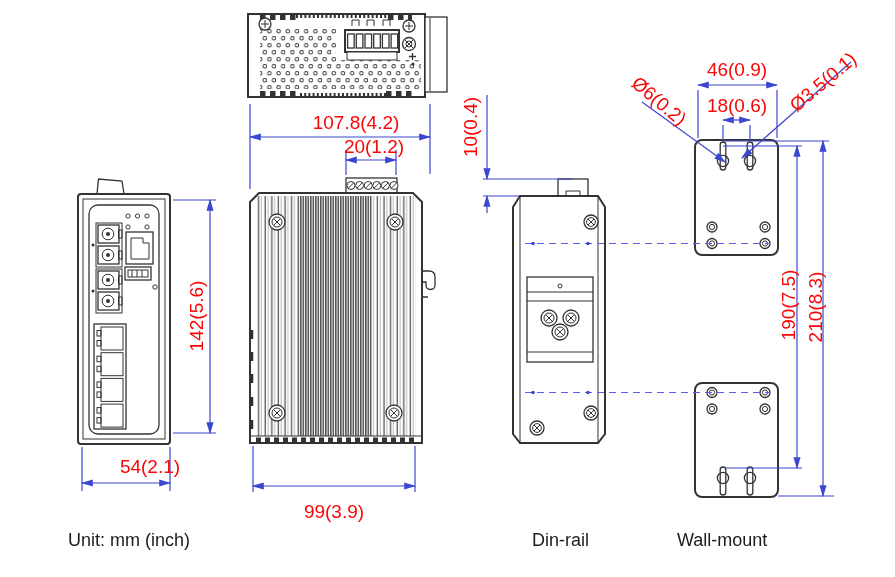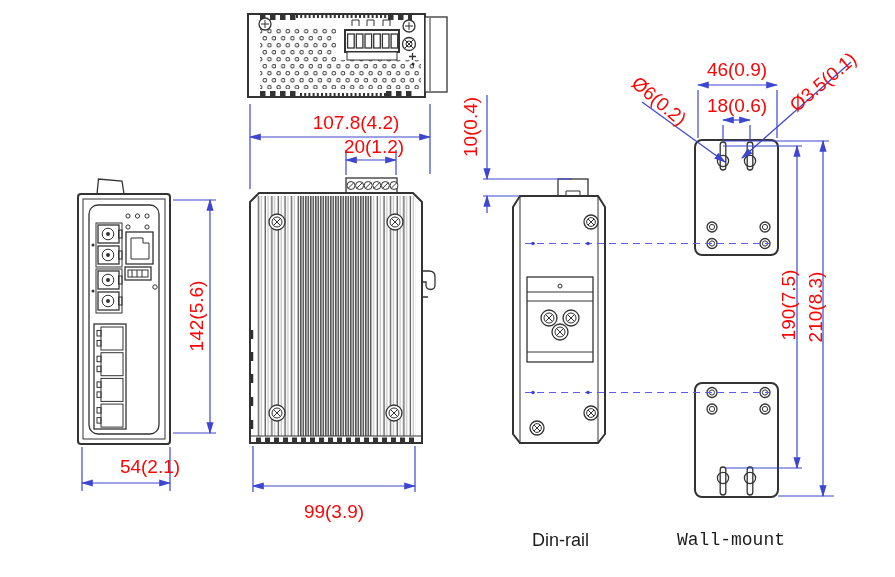--- a/index.html
+++ b/index.html
@@ -326,16 +326,17 @@
 <div class="dimlabel" style="left:126px;top:466px;margin-left:24px;">54(2.1)</div>
 <div class="dimlabel" style="left:334px;top:485px;margin-top:26px;">99(3.9)</div>
 <div class="dimlabel rot-ccw" style="left:470px;top:127px;">10(0.4)</div>
 <div class="dimlabel" style="left:737px;top:69px;">46(0.9)</div>
 <div class="dimlabel" style="left:737px;top:105px;">18(0.6)</div>
 <div class="dimlabel rot-d6" style="left:659px;top:101px;">Ø6(0.2)</div>
 <div class="dimlabel rot-d35" style="left:823px;top:82px;">Ø3.5(0.1)</div>
 <div class="dimlabel rot-ccw" style="left:788px;top:305px;">190(7.5)</div>
 <div class="dimlabel rot-ccw" style="left:815px;top:307px;">210(8.3)</div>
 
+<div class="caption" style="left:68px;top:531px;">Unit: mm (inch)</div>
 <div class="caption" style="left:532px;top:531px;">Din-rail</div>
-<div class="caption" style="left:677px;top:531px;font-family:Liberation Mono, monospace;">Wall-mount</div>
+<div class="caption" style="left:677px;top:531px;">Wall-mount</div>
 
 </div>
 
 </body></html>

